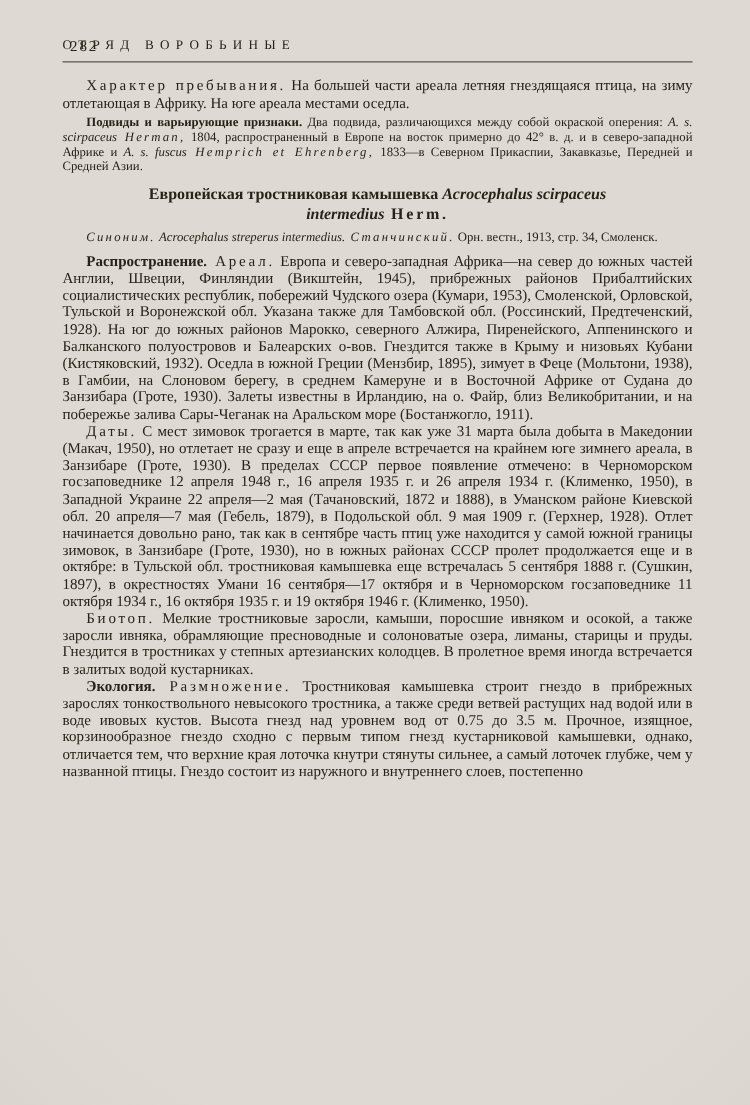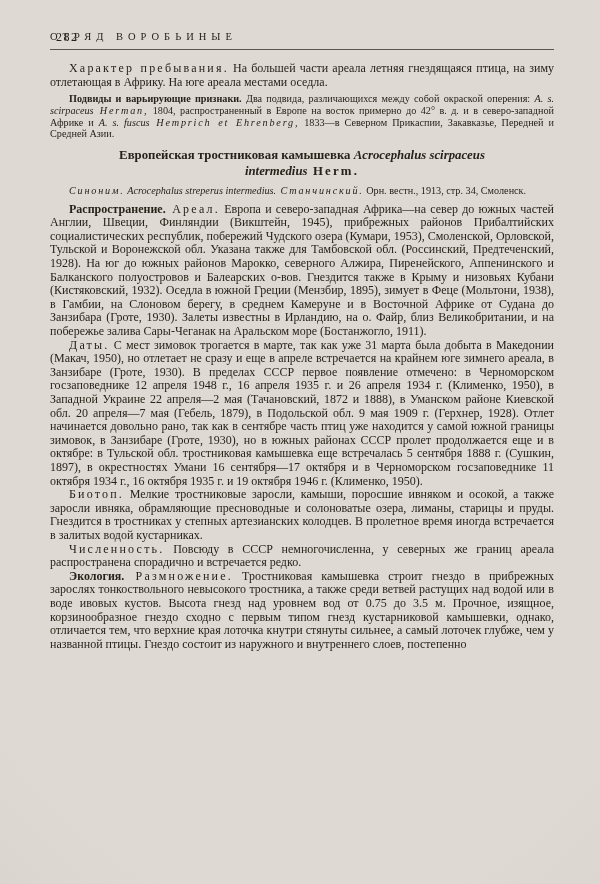--- a/index.html
+++ b/index.html
@@ -80,18 +80,17 @@
 
     <p class="para small indent synonym"><span class="seg spaced">Синоним.</span><span class="seg italic"> Acrocephalus streperus intermedius.</span><span class="seg spaced"> Станчинский.</span><span class="seg normal"> Орн. вестн., 1913, стр. 34, Смоленск.</span></p>
 
     <p class="para indent"><span class="seg bold">Распространение.</span><span class="seg spaced"> Ареал.</span><span class="seg normal"> Европа и северо-западная Африка—на север до южных частей Англии, Швеции, Финляндии (Викштейн, 1945), прибрежных районов Прибалтийских социалистических республик, побережий Чудского озера (Кумари, 1953), Смоленской, Орловской, Тульской и Воронежской обл. Указана также для Тамбовской обл. (Россинский, Предтеченский, 1928). На юг до южных районов Марокко, северного Алжира, Пиренейского, Аппенинского и Балканского полуостровов и Балеарских о-вов. Гнездится также в Крыму и низовьях Кубани (Кистяковский, 1932). Оседла в южной Греции (Мензбир, 1895), зимует в Феце (Мольтони, 1938), в Гамбии, на Слоновом берегу, в среднем Камеруне и в Восточной Африке от Судана до Занзибара (Гроте, 1930). Залеты известны в Ирландию, на о. Файр, близ Великобритании, и на побережье залива Сары-Чеганак на Аральском море (Бостанжогло, 1911).</span></p>
 
 
     <p class="para indent"><span class="seg spaced">Даты.</span><span class="seg normal"> С мест зимовок трогается в марте, так как уже 31 марта была добыта в Македонии (Макач, 1950), но отлетает не сразу и еще в апреле встречается на крайнем юге зимнего ареала, в Занзибаре (Гроте, 1930). В пределах СССР первое появление отмечено: в Черноморском госзаповеднике 12 апреля 1948 г., 16 апреля 1935 г. и 26 апреля 1934 г. (Клименко, 1950), в Западной Украине 22 апреля—2 мая (Тачановский, 1872 и 1888), в Уманском районе Киевской обл. 20 апреля—7 мая (Гебель, 1879), в Подольской обл. 9 мая 1909 г. (Герхнер, 1928). Отлет начинается довольно рано, так как в сентябре часть птиц уже находится у самой южной границы зимовок, в Занзибаре (Гроте, 1930), но в южных районах СССР пролет продолжается еще и в октябре: в Тульской обл. тростниковая камышевка еще встречалась 5 сентября 1888 г. (Сушкин, 1897), в окрестностях Умани 16 сентября—17 октября и в Черноморском госзаповеднике 11 октября 1934 г., 16 октября 1935 г. и 19 октября 1946 г. (Клименко, 1950).</span></p>
 
     <p class="para indent"><span class="seg spaced">Биотоп.</span><span class="seg normal"> Мелкие тростниковые заросли, камыши, поросшие ивняком и осокой, а также заросли ивняка, обрамляющие пресноводные и солоноватые озера, лиманы, старицы и пруды. Гнездится в тростниках у степных артезианских колодцев. В пролетное время иногда встречается в залитых водой кустарниках.</span></p>
 
-    <p class="para indent"><span class="seg spaced">Численность.</span><span class="seg normal"> Повсюду в СССР немногочисленна, у северных же границ ареала распространена спорадично и встречается редко.</span></p>
 
     <p class="para indent"><span class="seg bold">Экология.</span><span class="seg spaced"> Размножение.</span><span class="seg normal"> Тростниковая камышевка строит гнездо в прибрежных зарослях тонкоствольного невысокого тростника, а также среди ветвей растущих над водой или в воде ивовых кустов. Высота гнезд над уровнем вод от 0.75 до 3.5 м. Прочное, изящное, корзинообразное гнездо сходно с первым типом гнезд кустарниковой камышевки, однако, отличается тем, что верхние края лоточка кнутри стянуты сильнее, а самый лоточек глубже, чем у названной птицы. Гнездо состоит из наружного и внутреннего слоев, постепенно</span></p>
   </main>
 
 </div>
 
 </body></html>

